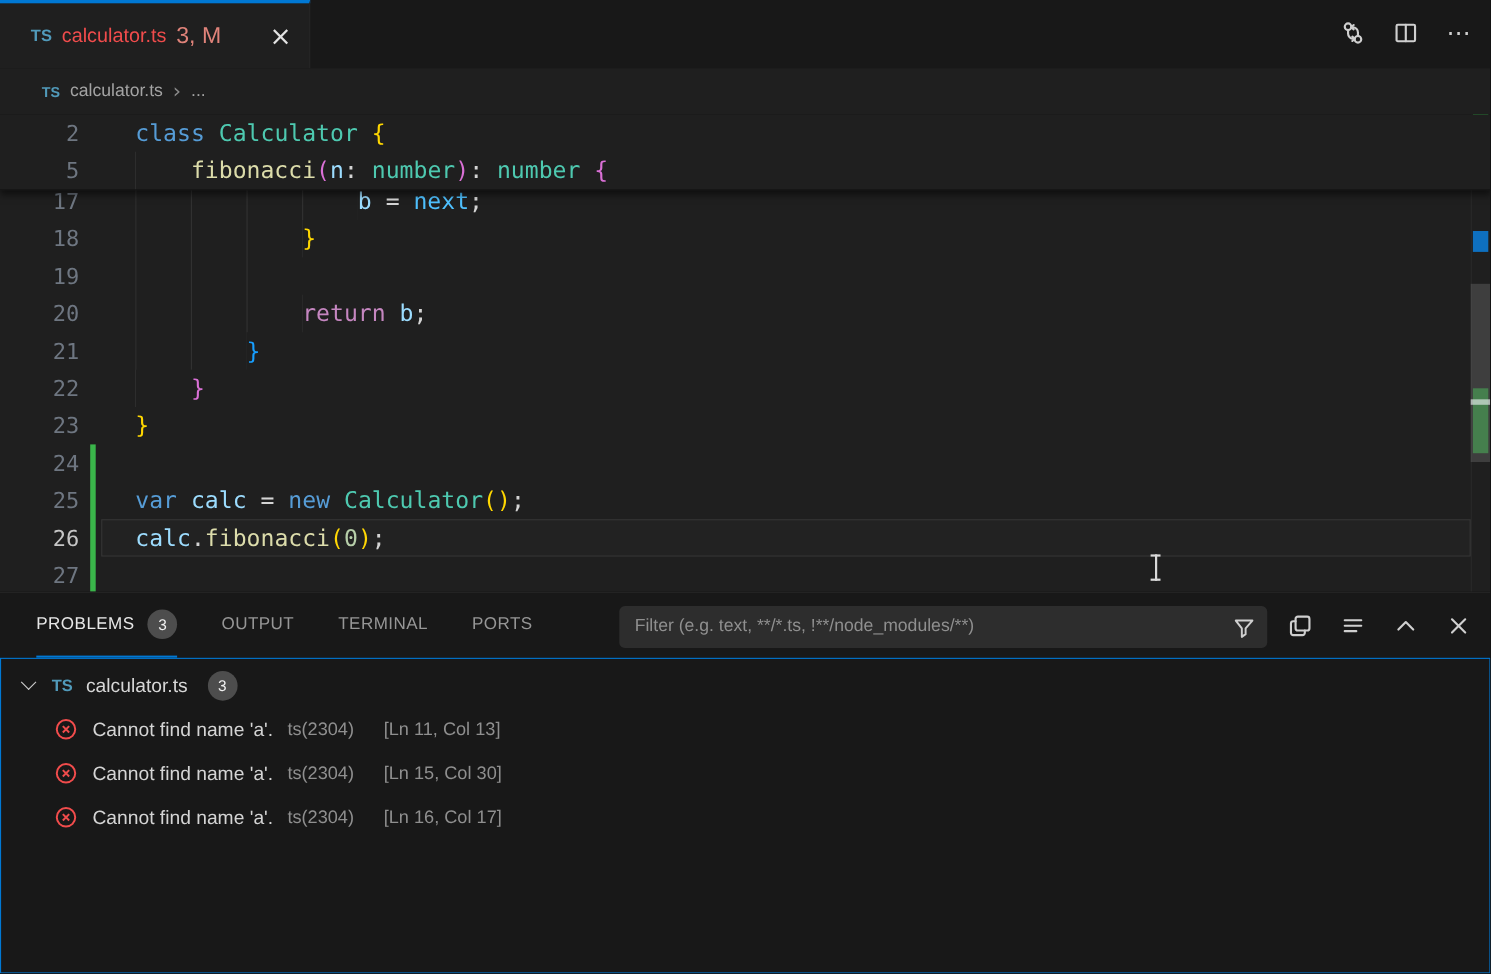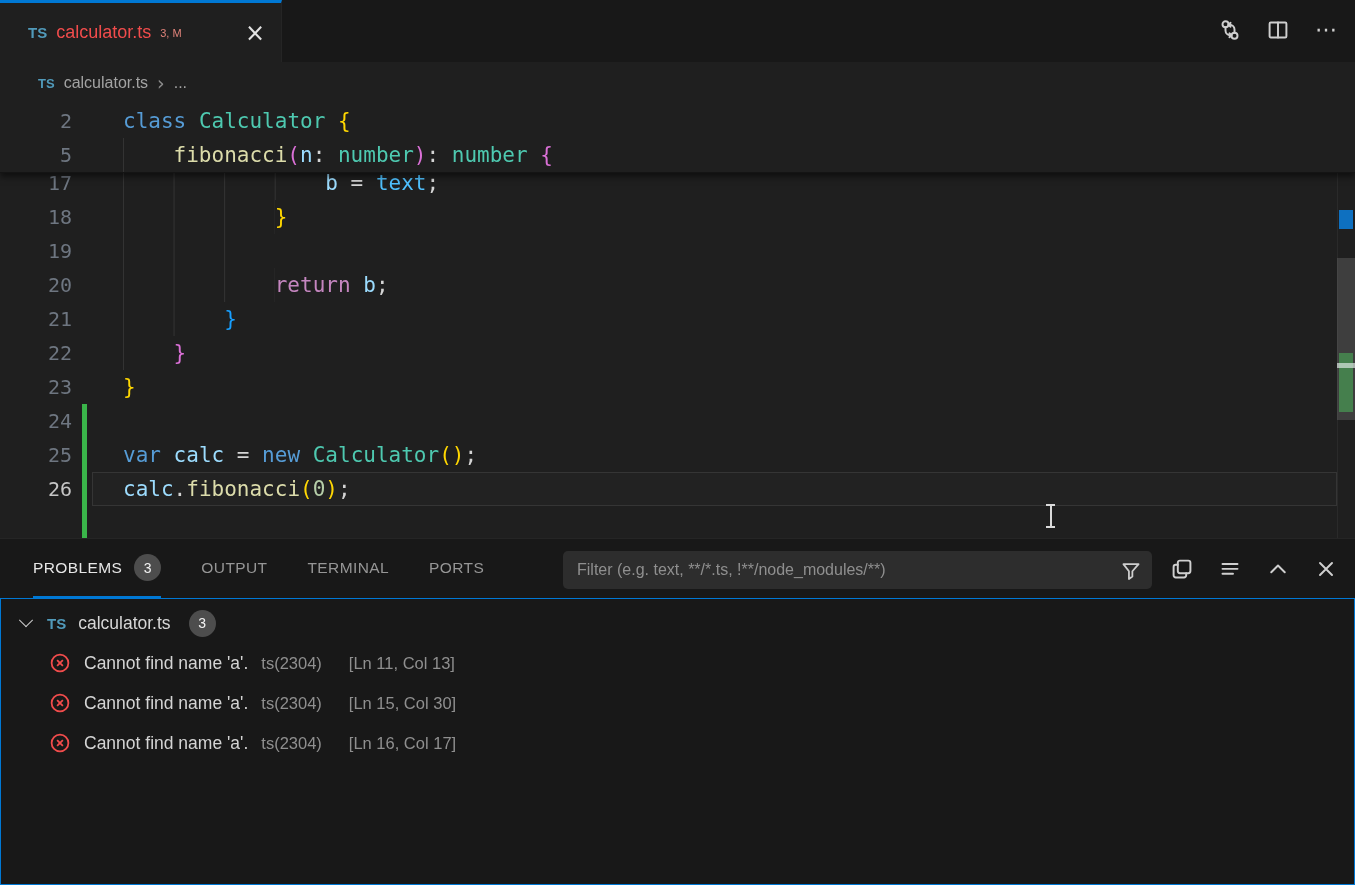--- a/index.html
+++ b/index.html
@@ -12,21 +12,21 @@
   
   #tabbar { position:absolute; left:0; top:0; width:1355px; height:62px; background:#181818; }
   .tab-active {
     position:absolute; left:0; top:0; width:282px; height:62px; background:#1f1f1f;
     border-top:3px solid #0078d4; border-right:1px solid #252525;
     display:flex; align-items:center; padding:0 16px 0 28px; gap:9px;
   }
   .ts-ico { font-weight:bold; color:#519aba; font-family:"Liberation Sans",sans-serif; }
   .tab-ts { font-size:15px; }
   .tab-name { color:#f14c4c; font-size:18px; }
-  .tab-deco { color:#e0837a; font-size:11px; }
+  .tab-deco { color:#e0837a; font-size:21px; }
   .tab-close { margin-left:auto; color:#e3e3e3; font-size:24px; line-height:1; font-family:"DejaVu Sans",sans-serif; }
   #editor-actions { position:absolute; right:14px; top:15px; display:flex; gap:18px; align-items:center; }
   .act-btn { width:30px; height:30px; display:flex; align-items:center; justify-content:center; }
   .act-btn svg, .pico svg { stroke:#cfcfcf; fill:none; stroke-width:1.3; stroke-linecap:round; stroke-linejoin:round; }
   
   #breadcrumb { position:absolute; left:0; top:62px; width:1355px; height:42px; background:#1f1f1f;
     display:flex; align-items:center; padding-left:38px; gap:9px; color:#a3a3a3; font-size:16px; }
   .bc-ts { font-size:13px; }
   .bc-sep { font-size:19px; color:#8a8a8a; font-family:"DejaVu Sans",sans-serif; }
   
@@ -121,30 +121,31 @@
 
   <div id="breadcrumb">
     <span class="ts-ico bc-ts">TS</span>
     <span>calculator.ts</span>
     <span class="bc-sep">›</span>
     <span>...</span>
   </div>
 
   <div id="editor">
     <div id="lines">
-        <div class="cl"><span class="ln">17</span><span class="ct"><span class="ind" style="width: 16ch;"></span><span style="color: rgb(156, 220, 254);">b</span><span style="color: rgb(212, 212, 212);"> = </span><span style="color: rgb(79, 193, 255);">text</span><span style="color: rgb(212, 212, 212);">;</span></span></div>
+        <div class="cl"><span class="ln">17</span><span class="ct"><span class="ind" style="width: 16ch;"></span><span style="color: rgb(156, 220, 254);">b</span><span style="color: rgb(212, 212, 212);"> = </span><span style="color: rgb(79, 193, 255);">next</span><span style="color: rgb(212, 212, 212);">;</span></span></div>
         <div class="cl"><span class="ln">18</span><span class="ct"><span class="ind" style="width: 12ch;"></span><span style="color: rgb(255, 215, 0);">}</span></span></div>
         <div class="cl"><span class="ln">19</span><span class="ct"><span class="ind" style="width: 10ch;"></span></span></div>
         <div class="cl"><span class="ln">20</span><span class="ct"><span class="ind" style="width: 12ch;"></span><span style="color: rgb(197, 134, 192);">return</span><span style="color: rgb(212, 212, 212);"> </span><span style="color: rgb(156, 220, 254);">b</span><span style="color: rgb(212, 212, 212);">;</span></span></div>
         <div class="cl"><span class="ln">21</span><span class="ct"><span class="ind" style="width: 8ch;"></span><span style="color: rgb(23, 159, 255);">}</span></span></div>
         <div class="cl"><span class="ln">22</span><span class="ct"><span class="ind" style="width: 4ch;"></span><span style="color: rgb(218, 112, 214);">}</span></span></div>
         <div class="cl"><span class="ln">23</span><span class="ct"><span style="color: rgb(255, 215, 0);">}</span></span></div>
         <div class="cl"><span class="ln">24</span><span class="ct"></span></div>
         <div class="cl"><span class="ln">25</span><span class="ct"><span style="color: rgb(86, 156, 214);">var</span><span style="color: rgb(212, 212, 212);"> </span><span style="color: rgb(156, 220, 254);">calc</span><span style="color: rgb(212, 212, 212);"> = </span><span style="color: rgb(86, 156, 214);">new</span><span style="color: rgb(212, 212, 212);"> </span><span style="color: rgb(78, 201, 176);">Calculator</span><span style="color: rgb(255, 215, 0);">()</span><span style="color: rgb(212, 212, 212);">;</span></span></div>
         <div class="cl cur"><span class="ln">26</span><span class="ct"><span style="color: rgb(156, 220, 254);">calc</span><span style="color: rgb(212, 212, 212);">.</span><span style="color: rgb(220, 220, 170);">fibonacci</span><span style="color: rgb(255, 215, 0);">(</span><span style="color: rgb(181, 206, 168);">0</span><span style="color: rgb(255, 215, 0);">)</span><span style="color: rgb(212, 212, 212);">;</span></span></div>
+        <div class="cl"><span class="ln">27</span><span class="ct"></span></div>
       </div>
     <div id="git-bar" class="deco"></div>
     <div id="curline" class="deco"></div>
     <div id="sticky">
         <div class="cl"><span class="ln">2</span><span class="ct"><span style="color: rgb(86, 156, 214);">class</span><span style="color: rgb(212, 212, 212);"> </span><span style="color: rgb(78, 201, 176);">Calculator</span><span style="color: rgb(212, 212, 212);"> </span><span style="color: rgb(255, 215, 0);">{</span></span></div>
         <div class="cl"><span class="ln">5</span><span class="ct"><span class="ind" style="width: 4ch;"></span><span style="color: rgb(220, 220, 170);">fibonacci</span><span style="color: rgb(218, 112, 214);">(</span><span style="color: rgb(156, 220, 254);">n</span><span style="color: rgb(212, 212, 212);">: </span><span style="color: rgb(78, 201, 176);">number</span><span style="color: rgb(218, 112, 214);">)</span><span style="color: rgb(212, 212, 212);">: </span><span style="color: rgb(78, 201, 176);">number</span><span style="color: rgb(212, 212, 212);"> </span><span style="color: rgb(218, 112, 214);">{</span></span></div>
       </div>
     <div id="ruler-sep"></div>
     <div id="mk-green1" class="mark"></div>
     <div id="mk-blue" class="mark"></div>

